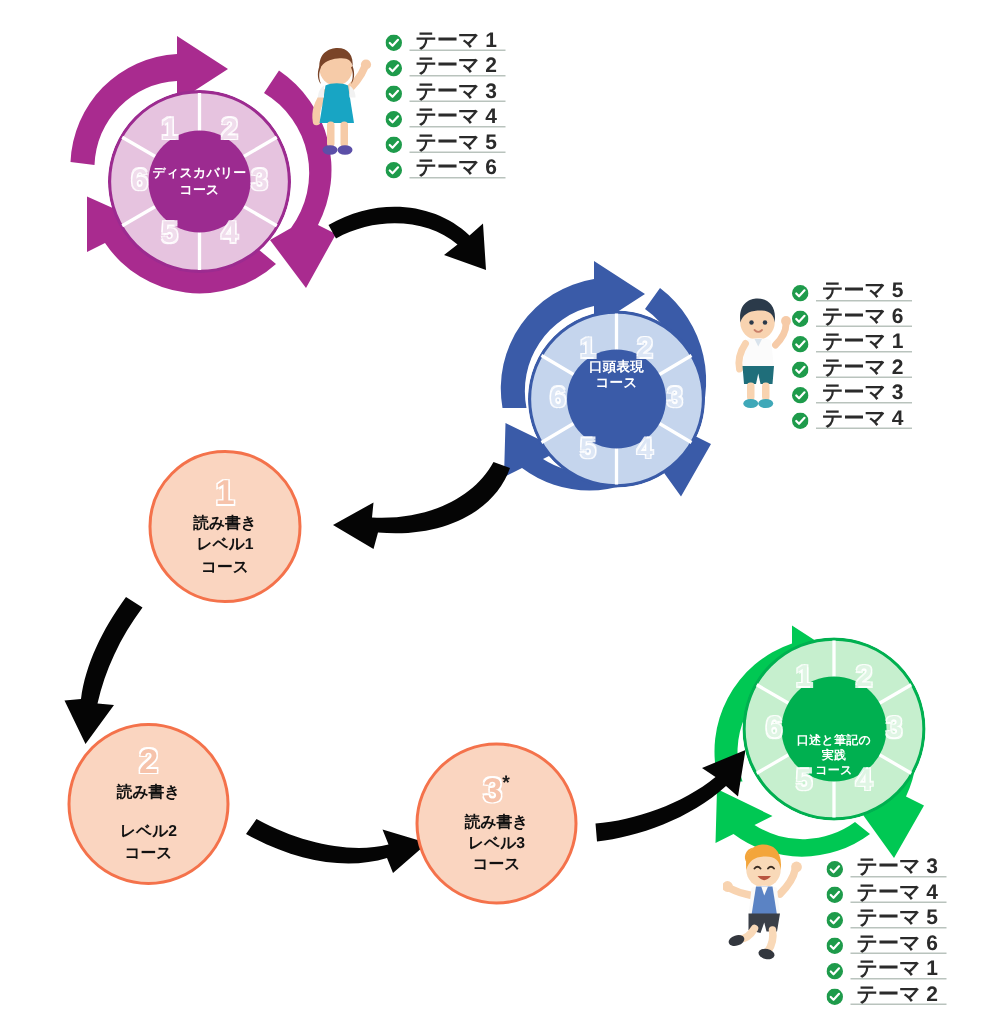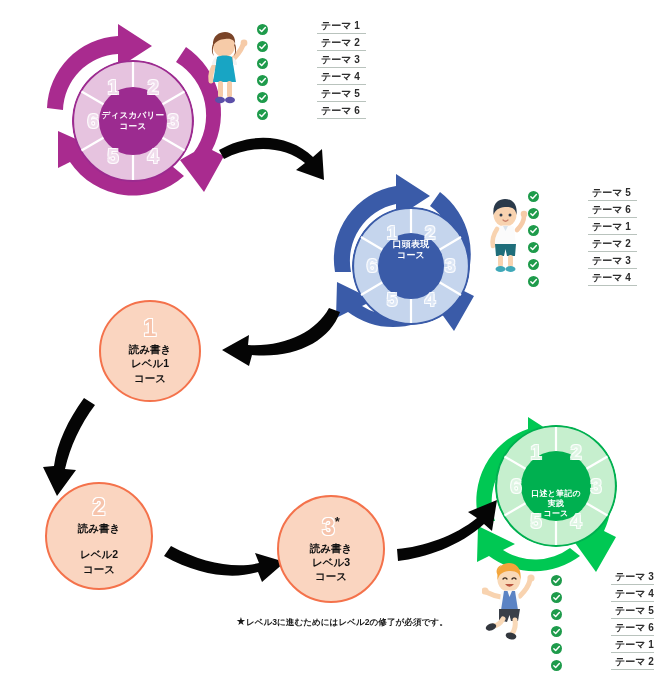--- a/index.html
+++ b/index.html
@@ -112,28 +112,27 @@
     margin-bottom: 2px;
   }
   .check-icon {
     width: 11px;
     height: 11px;
     flex: 0 0 11px;
     margin-right: 5px;
     position: relative;
   }
   .check-label {
-    font-size: 10px;
+    font-size: 14px;
     font-weight: bold;
     color: #2b2b2b;
     border-bottom: 1.3px solid #b9c3bd;
     padding: 0 6px 1px 4px;
     line-height: 12px;
     white-space: nowrap;
-    margin-left: 44px;
   }
 
   
   .footnote {
     position: absolute;
     font-size: 8.6px;
     font-weight: bold;
     color: #1a1a1a;
     white-space: nowrap;
   }
@@ -581,17 +580,14 @@
       <path d="M17,49 L38,49 L36,61 L29,61 L27.5,55 L25,62 L17,60 Z" fill="#3A3F48"></path>
 
       <path d="M21,59 C18,64 14,66 11,66" stroke="#F9D9B8" stroke-width="5" fill="none" stroke-linecap="round"></path>
       <path d="M33,60 C34,66 32,71 30,74" stroke="#F9D9B8" stroke-width="5" fill="none" stroke-linecap="round"></path>
 
       <ellipse cx="9" cy="67" rx="5.4" ry="3.4" fill="#33373E" transform="rotate(-18 9 67)"></ellipse>
       <ellipse cx="29" cy="76" rx="5.4" ry="3.4" fill="#33373E" transform="rotate(12 29 76)"></ellipse>
     </svg>
   </div>
 
-  <div class="footnote" style="left:236px; top:615px;">
-    <span class="fstar">★</span><span>レベル3に進むためにはレベル2の修了が必須です。</span>
-  </div>
 
 </div>
 
 </body></html>

